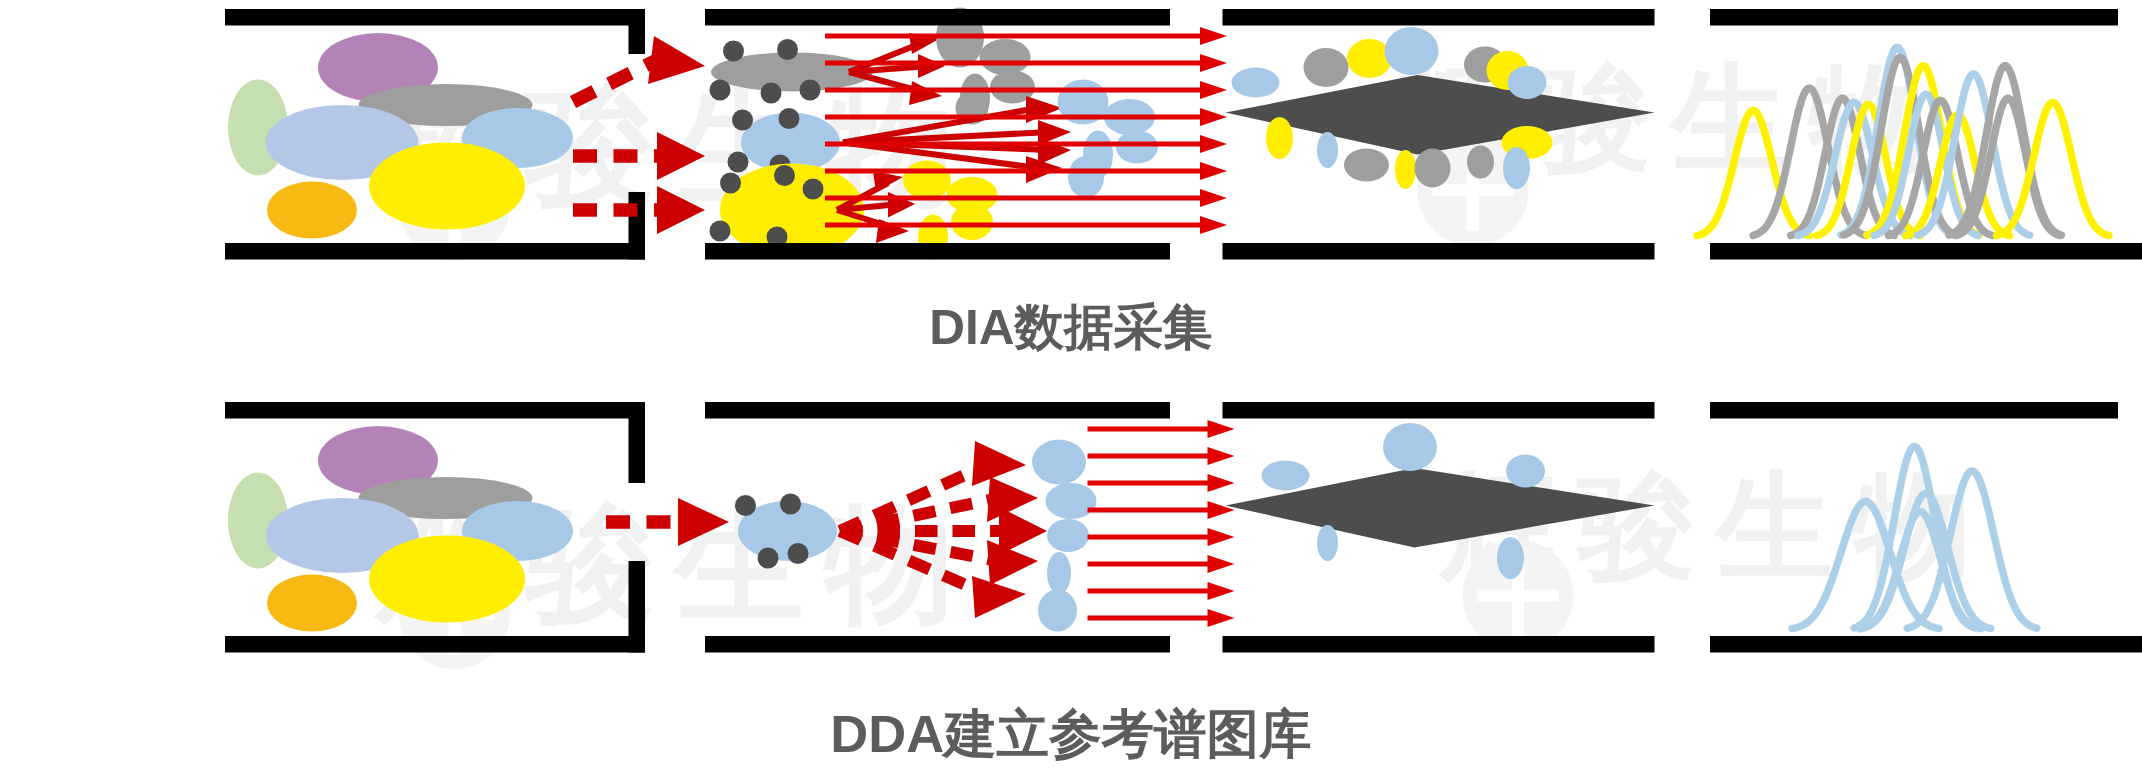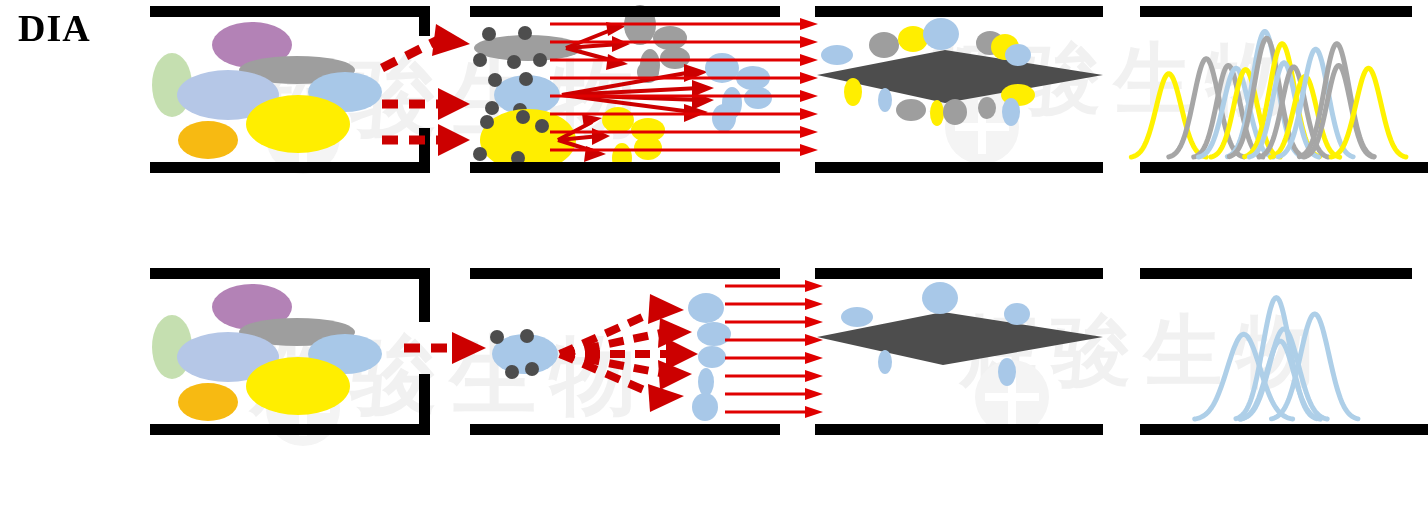--- a/index.html
+++ b/index.html
@@ -65,21 +65,20 @@
   <div class="wm" style="left:250px;top:40px;">辉骏生物</div>
   <div class="wm-logo" style="left:266px;top:100px;"></div>
   <div class="wm" style="left:930px;top:28px;font-size:78px;">辉骏生物</div>
   <div class="wm-logo" style="left:945px;top:90px;"></div>
 
   <div class="wm" style="left:250px;top:318px;">辉骏生物</div>
   <div class="wm-logo" style="left:266px;top:372px;"></div>
   <div class="wm" style="left:960px;top:300px;font-size:78px;">辉骏生物</div>
   <div class="wm-logo" style="left:975px;top:360px;"></div>
 
-  <div class="row-label" id="label-dia">DIA</div>
 
   <div class="panel" style="left:150px;top:0px;width:280px;height:180px;">
     <div class="bar" style="left:0;top:6px;width:280px;height:11px;"></div>
     <div class="bar" style="left:0;top:162px;width:280px;height:11px;"></div>
     <div class="bar" style="left:269px;top:6px;width:11px;height:30px;"></div>
     <div class="bar" style="left:269px;top:128px;width:11px;height:45px;"></div>
 
     <svg width="280" height="180" viewBox="0 0 280 180">
       <ellipse cx="102" cy="45" rx="40" ry="23" fill="#b382b6"></ellipse>
       <ellipse cx="22" cy="85" rx="20" ry="32" fill="#c5dfb0"></ellipse>
@@ -249,20 +248,21 @@
         <polyline points="109.44,156.94 110.10,156.74 110.77,156.51 111.43,156.25 112.10,155.94 112.76,155.59 113.43,155.19 114.09,154.73 114.76,154.20 115.42,153.61 116.09,152.95 116.75,152.20 117.42,151.36 118.08,150.43 118.74,149.39 119.41,148.25 120.07,146.99 120.74,145.60 121.40,144.10 122.07,142.46 122.73,140.68 123.40,138.77 124.06,136.71 124.73,134.51 125.39,132.18 126.06,129.70 126.72,127.09 127.38,124.36 128.05,121.50 128.71,118.53 129.38,115.46 130.04,112.30 130.71,109.07 131.37,105.79 132.04,102.48 132.70,99.15 133.37,95.83 134.03,92.53 134.70,89.30 135.36,86.14 136.02,83.09 136.69,80.16 137.35,77.40 138.02,74.81 138.68,72.42 139.35,70.26 140.01,68.34 140.68,66.68 141.34,65.30 142.01,64.22 142.67,63.43 143.34,62.96 144.00,62.80 144.66,62.96 145.33,63.43 145.99,64.22 146.66,65.30 147.32,66.68 147.99,68.34 148.65,70.26 149.32,72.42 149.98,74.81 150.65,77.40 151.31,80.16 151.98,83.09 152.64,86.14 153.30,89.30 153.97,92.53 154.63,95.83 155.30,99.15 155.96,102.48 156.63,105.79 157.29,109.07 157.96,112.30 158.62,115.46 159.29,118.53 159.95,121.50 160.62,124.36 161.28,127.09 161.94,129.70 162.61,132.18 163.27,134.51 163.94,136.71 164.60,138.77 165.27,140.68 165.93,142.46 166.60,144.10 167.26,145.60 167.93,146.99 168.59,148.25 169.26,149.39 169.92,150.43 170.58,151.36 171.25,152.20 171.91,152.95 172.58,153.61 173.24,154.20 173.91,154.73 174.57,155.19 175.24,155.59 175.90,155.94 176.57,156.25 177.23,156.51 177.90,156.74 178.56,156.94" fill="none" stroke="#aecfe8" stroke-width="5" stroke-linecap="round" stroke-linejoin="round"></polyline>
         <polyline points="119.04,156.99 119.70,156.80 120.37,156.58 121.03,156.32 121.70,156.03 122.36,155.69 123.03,155.31 123.69,154.87 124.36,154.37 125.02,153.80 125.69,153.16 126.35,152.45 127.02,151.64 127.68,150.75 128.34,149.76 129.01,148.66 129.67,147.46 130.34,146.14 131.00,144.69 131.67,143.12 132.33,141.42 133.00,139.59 133.66,137.62 134.33,135.52 134.99,133.28 135.66,130.92 136.32,128.42 136.98,125.80 137.65,123.06 138.31,120.22 138.98,117.28 139.64,114.26 140.31,111.17 140.97,108.03 141.64,104.86 142.30,101.67 142.97,98.49 143.63,95.34 144.30,92.24 144.96,89.22 145.62,86.30 146.29,83.50 146.95,80.85 147.62,78.37 148.28,76.09 148.95,74.02 149.61,72.18 150.28,70.59 150.94,69.27 151.61,68.23 152.27,67.48 152.94,67.03 153.60,66.88 154.26,67.03 154.93,67.48 155.59,68.23 156.26,69.27 156.92,70.59 157.59,72.18 158.25,74.02 158.92,76.09 159.58,78.37 160.25,80.85 160.91,83.50 161.58,86.30 162.24,89.22 162.90,92.24 163.57,95.34 164.23,98.49 164.90,101.67 165.56,104.86 166.23,108.03 166.89,111.17 167.56,114.26 168.22,117.28 168.89,120.22 169.55,123.06 170.22,125.80 170.88,128.42 171.54,130.92 172.21,133.28 172.87,135.52 173.54,137.62 174.20,139.59 174.87,141.42 175.53,143.12 176.20,144.69 176.86,146.14 177.53,147.46 178.19,148.66 178.86,149.76 179.52,150.75 180.18,151.64 180.85,152.45 181.51,153.16 182.18,153.80 182.84,154.37 183.51,154.87 184.17,155.31 184.84,155.69 185.50,156.03 186.17,156.32 186.83,156.58 187.50,156.80 188.16,156.99" fill="none" stroke="#a6a6a6" stroke-width="5" stroke-linecap="round" stroke-linejoin="round"></polyline>
         <polyline points="130.56,157.09 131.22,156.92 131.89,156.73 132.55,156.50 133.22,156.24 133.88,155.93 134.55,155.59 135.21,155.19 135.88,154.75 136.54,154.24 137.21,153.67 137.87,153.03 138.54,152.31 139.20,151.51 139.86,150.62 140.53,149.64 141.19,148.56 141.86,147.38 142.52,146.08 143.19,144.68 143.85,143.15 144.52,141.51 145.18,139.75 145.85,137.87 146.51,135.87 147.18,133.74 147.84,131.51 148.50,129.16 149.17,126.71 149.83,124.17 150.50,121.53 151.16,118.83 151.83,116.06 152.49,113.25 153.16,110.41 153.82,107.56 154.49,104.71 155.15,101.89 155.82,99.11 156.48,96.41 157.14,93.79 157.81,91.28 158.47,88.91 159.14,86.69 159.80,84.64 160.47,82.79 161.13,81.15 161.80,79.73 162.46,78.54 163.13,77.61 163.79,76.94 164.46,76.54 165.12,76.40 165.78,76.54 166.45,76.94 167.11,77.61 167.78,78.54 168.44,79.73 169.11,81.15 169.77,82.79 170.44,84.64 171.10,86.69 171.77,88.91 172.43,91.28 173.10,93.79 173.76,96.41 174.42,99.11 175.09,101.89 175.75,104.71 176.42,107.56 177.08,110.41 177.75,113.25 178.41,116.06 179.08,118.83 179.74,121.53 180.41,124.17 181.07,126.71 181.74,129.16 182.40,131.51 183.06,133.74 183.73,135.87 184.39,137.87 185.06,139.75 185.72,141.51 186.39,143.15 187.05,144.68 187.72,146.08 188.38,147.38 189.05,148.56 189.71,149.64 190.38,150.62 191.04,151.51 191.70,152.31 192.37,153.03 193.03,153.67 193.70,154.24 194.36,154.75 195.03,155.19 195.69,155.59 196.36,155.93 197.02,156.24 197.69,156.50 198.35,156.73 199.02,156.92 199.68,157.09" fill="none" stroke="#fff200" stroke-width="5" stroke-linecap="round" stroke-linejoin="round"></polyline>
         <polyline points="138.24,156.79 138.96,156.57 139.68,156.30 140.40,156.00 141.12,155.65 141.84,155.25 142.56,154.78 143.28,154.26 144.00,153.66 144.72,152.99 145.44,152.22 146.16,151.37 146.88,150.41 147.60,149.34 148.32,148.16 149.04,146.85 149.76,145.41 150.48,143.83 151.20,142.11 151.92,140.24 152.64,138.21 153.36,136.02 154.08,133.67 154.80,131.16 155.52,128.49 156.24,125.66 156.96,122.68 157.68,119.55 158.40,116.28 159.12,112.89 159.84,109.38 160.56,105.77 161.28,102.09 162.00,98.34 162.72,94.55 163.44,90.74 164.16,86.94 164.88,83.18 165.60,79.48 166.32,75.87 167.04,72.38 167.76,69.04 168.48,65.88 169.20,62.92 169.92,60.19 170.64,57.72 171.36,55.53 172.08,53.63 172.80,52.06 173.52,50.82 174.24,49.92 174.96,49.38 175.68,49.20 176.40,49.38 177.12,49.92 177.84,50.82 178.56,52.06 179.28,53.63 180.00,55.53 180.72,57.72 181.44,60.19 182.16,62.92 182.88,65.88 183.60,69.04 184.32,72.38 185.04,75.87 185.76,79.48 186.48,83.18 187.20,86.94 187.92,90.74 188.64,94.55 189.36,98.34 190.08,102.09 190.80,105.77 191.52,109.38 192.24,112.89 192.96,116.28 193.68,119.55 194.40,122.68 195.12,125.66 195.84,128.49 196.56,131.16 197.28,133.67 198.00,136.02 198.72,138.21 199.44,140.24 200.16,142.11 200.88,143.83 201.60,145.41 202.32,146.85 203.04,148.16 203.76,149.34 204.48,150.41 205.20,151.37 205.92,152.22 206.64,152.99 207.36,153.66 208.08,154.26 208.80,154.78 209.52,155.25 210.24,155.65 210.96,156.00 211.68,156.30 212.40,156.57 213.12,156.79" fill="none" stroke="#aecfe8" stroke-width="5" stroke-linecap="round" stroke-linejoin="round"></polyline>
         <polyline points="159.36,156.73 160.08,156.49 160.80,156.22 161.52,155.90 162.24,155.53 162.96,155.11 163.68,154.62 164.40,154.07 165.12,153.44 165.84,152.73 166.56,151.93 167.28,151.04 168.00,150.03 168.72,148.91 169.44,147.67 170.16,146.30 170.88,144.78 171.60,143.13 172.32,141.32 173.04,139.35 173.76,137.22 174.48,134.92 175.20,132.45 175.92,129.82 176.64,127.01 177.36,124.04 178.08,120.91 178.80,117.63 179.52,114.20 180.24,110.63 180.96,106.95 181.68,103.16 182.40,99.29 183.12,95.35 183.84,91.37 184.56,87.38 185.28,83.39 186.00,79.44 186.72,75.56 187.44,71.77 188.16,68.10 188.88,64.60 189.60,61.27 190.32,58.17 191.04,55.30 191.76,52.71 192.48,50.40 193.20,48.42 193.92,46.76 194.64,45.46 195.36,44.52 196.08,43.95 196.80,43.76 197.52,43.95 198.24,44.52 198.96,45.46 199.68,46.76 200.40,48.42 201.12,50.40 201.84,52.71 202.56,55.30 203.28,58.17 204.00,61.27 204.72,64.60 205.44,68.10 206.16,71.77 206.88,75.56 207.60,79.44 208.32,83.39 209.04,87.38 209.76,91.37 210.48,95.35 211.20,99.29 211.92,103.16 212.64,106.95 213.36,110.63 214.08,114.20 214.80,117.63 215.52,120.91 216.24,124.04 216.96,127.01 217.68,129.82 218.40,132.45 219.12,134.92 219.84,137.22 220.56,139.35 221.28,141.32 222.00,143.13 222.72,144.78 223.44,146.30 224.16,147.67 224.88,148.91 225.60,150.03 226.32,151.04 227.04,151.93 227.76,152.73 228.48,153.44 229.20,154.07 229.92,154.62 230.64,155.11 231.36,155.53 232.08,155.90 232.80,156.22 233.52,156.49 234.24,156.73" fill="none" stroke="#a6a6a6" stroke-width="5" stroke-linecap="round" stroke-linejoin="round"></polyline>
         <polyline points="164.16,156.97 164.82,156.78 165.49,156.56 166.15,156.30 166.82,156.00 167.48,155.66 168.15,155.27 168.81,154.82 169.48,154.31 170.14,153.74 170.81,153.09 171.47,152.36 172.14,151.55 172.80,150.64 173.46,149.64 174.13,148.52 174.79,147.30 175.46,145.96 176.12,144.49 176.79,142.90 177.45,141.18 178.12,139.32 178.78,137.32 179.45,135.19 180.11,132.92 180.78,130.51 181.44,127.98 182.10,125.32 182.77,122.54 183.43,119.65 184.10,116.67 184.76,113.61 185.43,110.47 186.09,107.29 186.76,104.06 187.42,100.83 188.09,97.60 188.75,94.40 189.42,91.26 190.08,88.19 190.74,85.23 191.41,82.39 192.07,79.70 192.74,77.18 193.40,74.86 194.07,72.76 194.73,70.90 195.40,69.29 196.06,67.95 196.73,66.89 197.39,66.13 198.06,65.67 198.72,65.52 199.38,65.67 200.05,66.13 200.71,66.89 201.38,67.95 202.04,69.29 202.71,70.90 203.37,72.76 204.04,74.86 204.70,77.18 205.37,79.70 206.03,82.39 206.70,85.23 207.36,88.19 208.02,91.26 208.69,94.40 209.35,97.60 210.02,100.83 210.68,104.06 211.35,107.29 212.01,110.47 212.68,113.61 213.34,116.67 214.01,119.65 214.67,122.54 215.34,125.32 216.00,127.98 216.66,130.51 217.33,132.92 217.99,135.19 218.66,137.32 219.32,139.32 219.99,141.18 220.65,142.90 221.32,144.49 221.98,145.96 222.65,147.30 223.31,148.52 223.98,149.64 224.64,150.64 225.30,151.55 225.97,152.36 226.63,153.09 227.30,153.74 227.96,154.31 228.63,154.82 229.29,155.27 229.96,155.66 230.62,156.00 231.29,156.30 231.95,156.56 232.62,156.78 233.28,156.97" fill="none" stroke="#a6a6a6" stroke-width="5" stroke-linecap="round" stroke-linejoin="round"></polyline>
         <polyline points="191.04,157.00 191.76,156.82 192.48,156.60 193.20,156.35 193.92,156.06 194.64,155.73 195.36,155.35 196.08,154.91 196.80,154.42 197.52,153.86 198.24,153.23 198.96,152.53 199.68,151.74 200.40,150.86 201.12,149.88 201.84,148.80 202.56,147.62 203.28,146.31 204.00,144.89 204.72,143.34 205.44,141.67 206.16,139.87 206.88,137.93 207.60,135.86 208.32,133.65 209.04,131.32 209.76,128.86 210.48,126.28 211.20,123.58 211.92,120.78 212.64,117.89 213.36,114.91 214.08,111.87 214.80,108.78 215.52,105.65 216.24,102.51 216.96,99.38 217.68,96.27 218.40,93.22 219.12,90.25 219.84,87.37 220.56,84.61 221.28,82.00 222.00,79.56 222.72,77.31 223.44,75.27 224.16,73.46 224.88,71.90 225.60,70.60 226.32,69.57 227.04,68.84 227.76,68.39 228.48,68.24 229.20,68.39 229.92,68.84 230.64,69.57 231.36,70.60 232.08,71.90 232.80,73.46 233.52,75.27 234.24,77.31 234.96,79.56 235.68,82.00 236.40,84.61 237.12,87.37 237.84,90.25 238.56,93.22 239.28,96.27 240.00,99.38 240.72,102.51 241.44,105.65 242.16,108.78 242.88,111.87 243.60,114.91 244.32,117.89 245.04,120.78 245.76,123.58 246.48,126.28 247.20,128.86 247.92,131.32 248.64,133.65 249.36,135.86 250.08,137.93 250.80,139.87 251.52,141.67 252.24,143.34 252.96,144.89 253.68,146.31 254.40,147.62 255.12,148.80 255.84,149.88 256.56,150.86 257.28,151.74 258.00,152.53 258.72,153.23 259.44,153.86 260.16,154.42 260.88,154.91 261.60,155.35 262.32,155.73 263.04,156.06 263.76,156.35 264.48,156.60 265.20,156.82 265.92,157.00" fill="none" stroke="#fff200" stroke-width="5" stroke-linecap="round" stroke-linejoin="round"></polyline>
       </svg>
   </div>
 
+  <div class="caption" id="caption-dia">DIA数据采集</div>
 
   <div class="panel" style="left:150px;top:262px;width:280px;height:180px;">
     <div class="bar" style="left:0;top:6px;width:280px;height:11px;"></div>
     <div class="bar" style="left:0;top:162px;width:280px;height:11px;"></div>
     <div class="bar" style="left:269px;top:6px;width:11px;height:54px;"></div>
     <div class="bar" style="left:269px;top:112px;width:11px;height:61px;"></div>
 
     <svg width="280" height="180" viewBox="0 0 280 180">
       <ellipse cx="102" cy="45" rx="40" ry="23" fill="#b382b6"></ellipse>
       <ellipse cx="22" cy="85" rx="20" ry="32" fill="#c5dfb0"></ellipse>
@@ -357,14 +357,15 @@
     <div class="bar" style="left:0;top:162px;width:288px;height:11px;"></div>
     <svg id="chart-dda" width="288" height="180" viewBox="0 0 288 180">
         <polyline points="54.72,157.05 55.66,156.87 56.60,156.66 57.54,156.42 58.49,156.15 59.43,155.83 60.37,155.47 61.31,155.05 62.25,154.58 63.19,154.05 64.14,153.45 65.08,152.78 66.02,152.02 66.96,151.18 67.90,150.25 68.84,149.22 69.78,148.09 70.73,146.84 71.67,145.49 72.61,144.01 73.55,142.41 74.49,140.69 75.43,138.84 76.38,136.86 77.32,134.76 78.26,132.53 79.20,130.18 80.14,127.72 81.08,125.15 82.02,122.47 82.97,119.71 83.91,116.87 84.85,113.97 85.79,111.01 86.73,108.03 87.67,105.03 88.62,102.04 89.56,99.08 90.50,96.17 91.44,93.33 92.38,90.58 93.32,87.95 94.26,85.46 95.21,83.13 96.15,80.98 97.09,79.03 98.03,77.30 98.97,75.81 99.91,74.57 100.86,73.59 101.80,72.89 102.74,72.46 103.68,72.32 104.62,72.46 105.56,72.89 106.50,73.59 107.45,74.57 108.39,75.81 109.33,77.30 110.27,79.03 111.21,80.98 112.15,83.13 113.10,85.46 114.04,87.95 114.98,90.58 115.92,93.33 116.86,96.17 117.80,99.08 118.74,102.04 119.69,105.03 120.63,108.03 121.57,111.01 122.51,113.97 123.45,116.87 124.39,119.71 125.34,122.47 126.28,125.15 127.22,127.72 128.16,130.18 129.10,132.53 130.04,134.76 130.98,136.86 131.93,138.84 132.87,140.69 133.81,142.41 134.75,144.01 135.69,145.49 136.63,146.84 137.58,148.09 138.52,149.22 139.46,150.25 140.40,151.18 141.34,152.02 142.28,152.78 143.22,153.45 144.17,154.05 145.11,154.58 146.05,155.05 146.99,155.47 147.93,155.83 148.87,156.15 149.82,156.42 150.76,156.66 151.70,156.87 152.64,157.05" fill="none" stroke="#aecfe8" stroke-width="5" stroke-linecap="round" stroke-linejoin="round"></polyline>
         <polyline points="96.00,156.64 96.78,156.39 97.55,156.09 98.33,155.75 99.10,155.35 99.88,154.90 100.65,154.38 101.43,153.79 102.20,153.12 102.98,152.36 103.75,151.50 104.53,150.54 105.30,149.46 106.08,148.26 106.86,146.93 107.63,145.46 108.41,143.84 109.18,142.06 109.96,140.12 110.73,138.02 111.51,135.73 112.28,133.27 113.06,130.63 113.83,127.80 114.61,124.80 115.38,121.62 116.16,118.26 116.94,114.74 117.71,111.07 118.49,107.25 119.26,103.30 120.04,99.24 120.81,95.10 121.59,90.88 122.36,86.61 123.14,82.33 123.91,78.06 124.69,73.83 125.46,69.67 126.24,65.61 127.02,61.68 127.79,57.92 128.57,54.37 129.34,51.04 130.12,47.97 130.89,45.19 131.67,42.72 132.44,40.59 133.22,38.82 133.99,37.42 134.77,36.41 135.54,35.80 136.32,35.60 137.10,35.80 137.87,36.41 138.65,37.42 139.42,38.82 140.20,40.59 140.97,42.72 141.75,45.19 142.52,47.97 143.30,51.04 144.07,54.37 144.85,57.92 145.62,61.68 146.40,65.61 147.18,69.67 147.95,73.83 148.73,78.06 149.50,82.33 150.28,86.61 151.05,90.88 151.83,95.10 152.60,99.24 153.38,103.30 154.15,107.25 154.93,111.07 155.70,114.74 156.48,118.26 157.26,121.62 158.03,124.80 158.81,127.80 159.58,130.63 160.36,133.27 161.13,135.73 161.91,138.02 162.68,140.12 163.46,142.06 164.23,143.84 165.01,145.46 165.78,146.93 166.56,148.26 167.34,149.46 168.11,150.54 168.89,151.50 169.66,152.36 170.44,153.12 171.21,153.79 171.99,154.38 172.76,154.90 173.54,155.35 174.31,155.75 175.09,156.09 175.86,156.39 176.64,156.64" fill="none" stroke="#aecfe8" stroke-width="5" stroke-linecap="round" stroke-linejoin="round"></polyline>
         <polyline points="99.84,157.12 100.62,156.96 101.39,156.77 102.17,156.55 102.94,156.29 103.72,156.00 104.49,155.67 105.27,155.29 106.04,154.85 106.82,154.36 107.59,153.81 108.37,153.19 109.14,152.50 109.92,151.72 110.70,150.87 111.47,149.92 112.25,148.87 113.02,147.73 113.80,146.48 114.57,145.12 115.35,143.65 116.12,142.06 116.90,140.36 117.67,138.54 118.45,136.60 119.22,134.55 120.00,132.39 120.78,130.12 121.55,127.75 122.33,125.29 123.10,122.75 123.88,120.14 124.65,117.46 125.43,114.74 126.20,112.00 126.98,109.24 127.75,106.48 128.53,103.76 129.30,101.07 130.08,98.46 130.86,95.93 131.63,93.51 132.41,91.21 133.18,89.07 133.96,87.09 134.73,85.30 135.51,83.71 136.28,82.33 137.06,81.19 137.83,80.29 138.61,79.64 139.38,79.25 140.16,79.12 140.94,79.25 141.71,79.64 142.49,80.29 143.26,81.19 144.04,82.33 144.81,83.71 145.59,85.30 146.36,87.09 147.14,89.07 147.91,91.21 148.69,93.51 149.46,95.93 150.24,98.46 151.02,101.07 151.79,103.76 152.57,106.48 153.34,109.24 154.12,112.00 154.89,114.74 155.67,117.46 156.44,120.14 157.22,122.75 157.99,125.29 158.77,127.75 159.54,130.12 160.32,132.39 161.10,134.55 161.87,136.60 162.65,138.54 163.42,140.36 164.20,142.06 164.97,143.65 165.75,145.12 166.52,146.48 167.30,147.73 168.07,148.87 168.85,149.92 169.62,150.87 170.40,151.72 171.18,152.50 171.95,153.19 172.73,153.81 173.50,154.36 174.28,154.85 175.05,155.29 175.83,155.67 176.60,156.00 177.38,156.29 178.15,156.55 178.93,156.77 179.70,156.96 180.48,157.12" fill="none" stroke="#aecfe8" stroke-width="5" stroke-linecap="round" stroke-linejoin="round"></polyline>
         <polyline points="100.80,156.99 101.63,156.80 102.46,156.58 103.29,156.32 104.12,156.03 104.95,155.69 105.78,155.31 106.62,154.87 107.45,154.37 108.28,153.80 109.11,153.16 109.94,152.45 110.77,151.64 111.60,150.75 112.43,149.76 113.26,148.66 114.09,147.46 114.92,146.14 115.75,144.69 116.58,143.12 117.42,141.42 118.25,139.59 119.08,137.62 119.91,135.52 120.74,133.28 121.57,130.92 122.40,128.42 123.23,125.80 124.06,123.06 124.89,120.22 125.72,117.28 126.55,114.26 127.38,111.17 128.22,108.03 129.05,104.86 129.88,101.67 130.71,98.49 131.54,95.34 132.37,92.24 133.20,89.22 134.03,86.30 134.86,83.50 135.69,80.85 136.52,78.37 137.35,76.09 138.18,74.02 139.02,72.18 139.85,70.59 140.68,69.27 141.51,68.23 142.34,67.48 143.17,67.03 144.00,66.88 144.83,67.03 145.66,67.48 146.49,68.23 147.32,69.27 148.15,70.59 148.98,72.18 149.82,74.02 150.65,76.09 151.48,78.37 152.31,80.85 153.14,83.50 153.97,86.30 154.80,89.22 155.63,92.24 156.46,95.34 157.29,98.49 158.12,101.67 158.95,104.86 159.78,108.03 160.62,111.17 161.45,114.26 162.28,117.28 163.11,120.22 163.94,123.06 164.77,125.80 165.60,128.42 166.43,130.92 167.26,133.28 168.09,135.52 168.92,137.62 169.75,139.59 170.58,141.42 171.42,143.12 172.25,144.69 173.08,146.14 173.91,147.46 174.74,148.66 175.57,149.76 176.40,150.75 177.23,151.64 178.06,152.45 178.89,153.16 179.72,153.80 180.55,154.37 181.38,154.87 182.22,155.31 183.05,155.69 183.88,156.03 184.71,156.32 185.54,156.58 186.37,156.80 187.20,156.99" fill="none" stroke="#aecfe8" stroke-width="5" stroke-linecap="round" stroke-linejoin="round"></polyline>
         <polyline points="131.52,156.82 132.35,156.60 133.18,156.35 134.01,156.05 134.84,155.71 135.67,155.31 136.50,154.86 137.34,154.35 138.17,153.77 139.00,153.11 139.83,152.37 140.66,151.53 141.49,150.60 142.32,149.56 143.15,148.41 143.98,147.13 144.81,145.73 145.64,144.19 146.47,142.51 147.30,140.68 148.14,138.70 148.97,136.57 149.80,134.28 150.63,131.83 151.46,129.23 152.29,126.47 153.12,123.56 153.95,120.51 154.78,117.33 155.61,114.02 156.44,110.60 157.27,107.08 158.10,103.48 158.94,99.83 159.77,96.13 160.60,92.42 161.43,88.72 162.26,85.05 163.09,81.44 163.92,77.93 164.75,74.52 165.58,71.27 166.41,68.18 167.24,65.30 168.07,62.64 168.90,60.23 169.74,58.09 170.57,56.24 171.40,54.71 172.23,53.50 173.06,52.62 173.89,52.10 174.72,51.92 175.55,52.10 176.38,52.62 177.21,53.50 178.04,54.71 178.87,56.24 179.70,58.09 180.54,60.23 181.37,62.64 182.20,65.30 183.03,68.18 183.86,71.27 184.69,74.52 185.52,77.93 186.35,81.44 187.18,85.05 188.01,88.72 188.84,92.42 189.67,96.13 190.50,99.83 191.34,103.48 192.17,107.08 193.00,110.60 193.83,114.02 194.66,117.33 195.49,120.51 196.32,123.56 197.15,126.47 197.98,129.23 198.81,131.83 199.64,134.28 200.47,136.57 201.30,138.70 202.14,140.68 202.97,142.51 203.80,144.19 204.63,145.73 205.46,147.13 206.29,148.41 207.12,149.56 207.95,150.60 208.78,151.53 209.61,152.37 210.44,153.11 211.27,153.77 212.10,154.35 212.94,154.86 213.77,155.31 214.60,155.71 215.43,156.05 216.26,156.35 217.09,156.60 217.92,156.82" fill="none" stroke="#aecfe8" stroke-width="5" stroke-linecap="round" stroke-linejoin="round"></polyline>
       </svg>
   </div>
 
+  <div class="caption" id="caption-dda">DDA建立参考谱图库</div>
 
 </div>
 
 </body></html>

